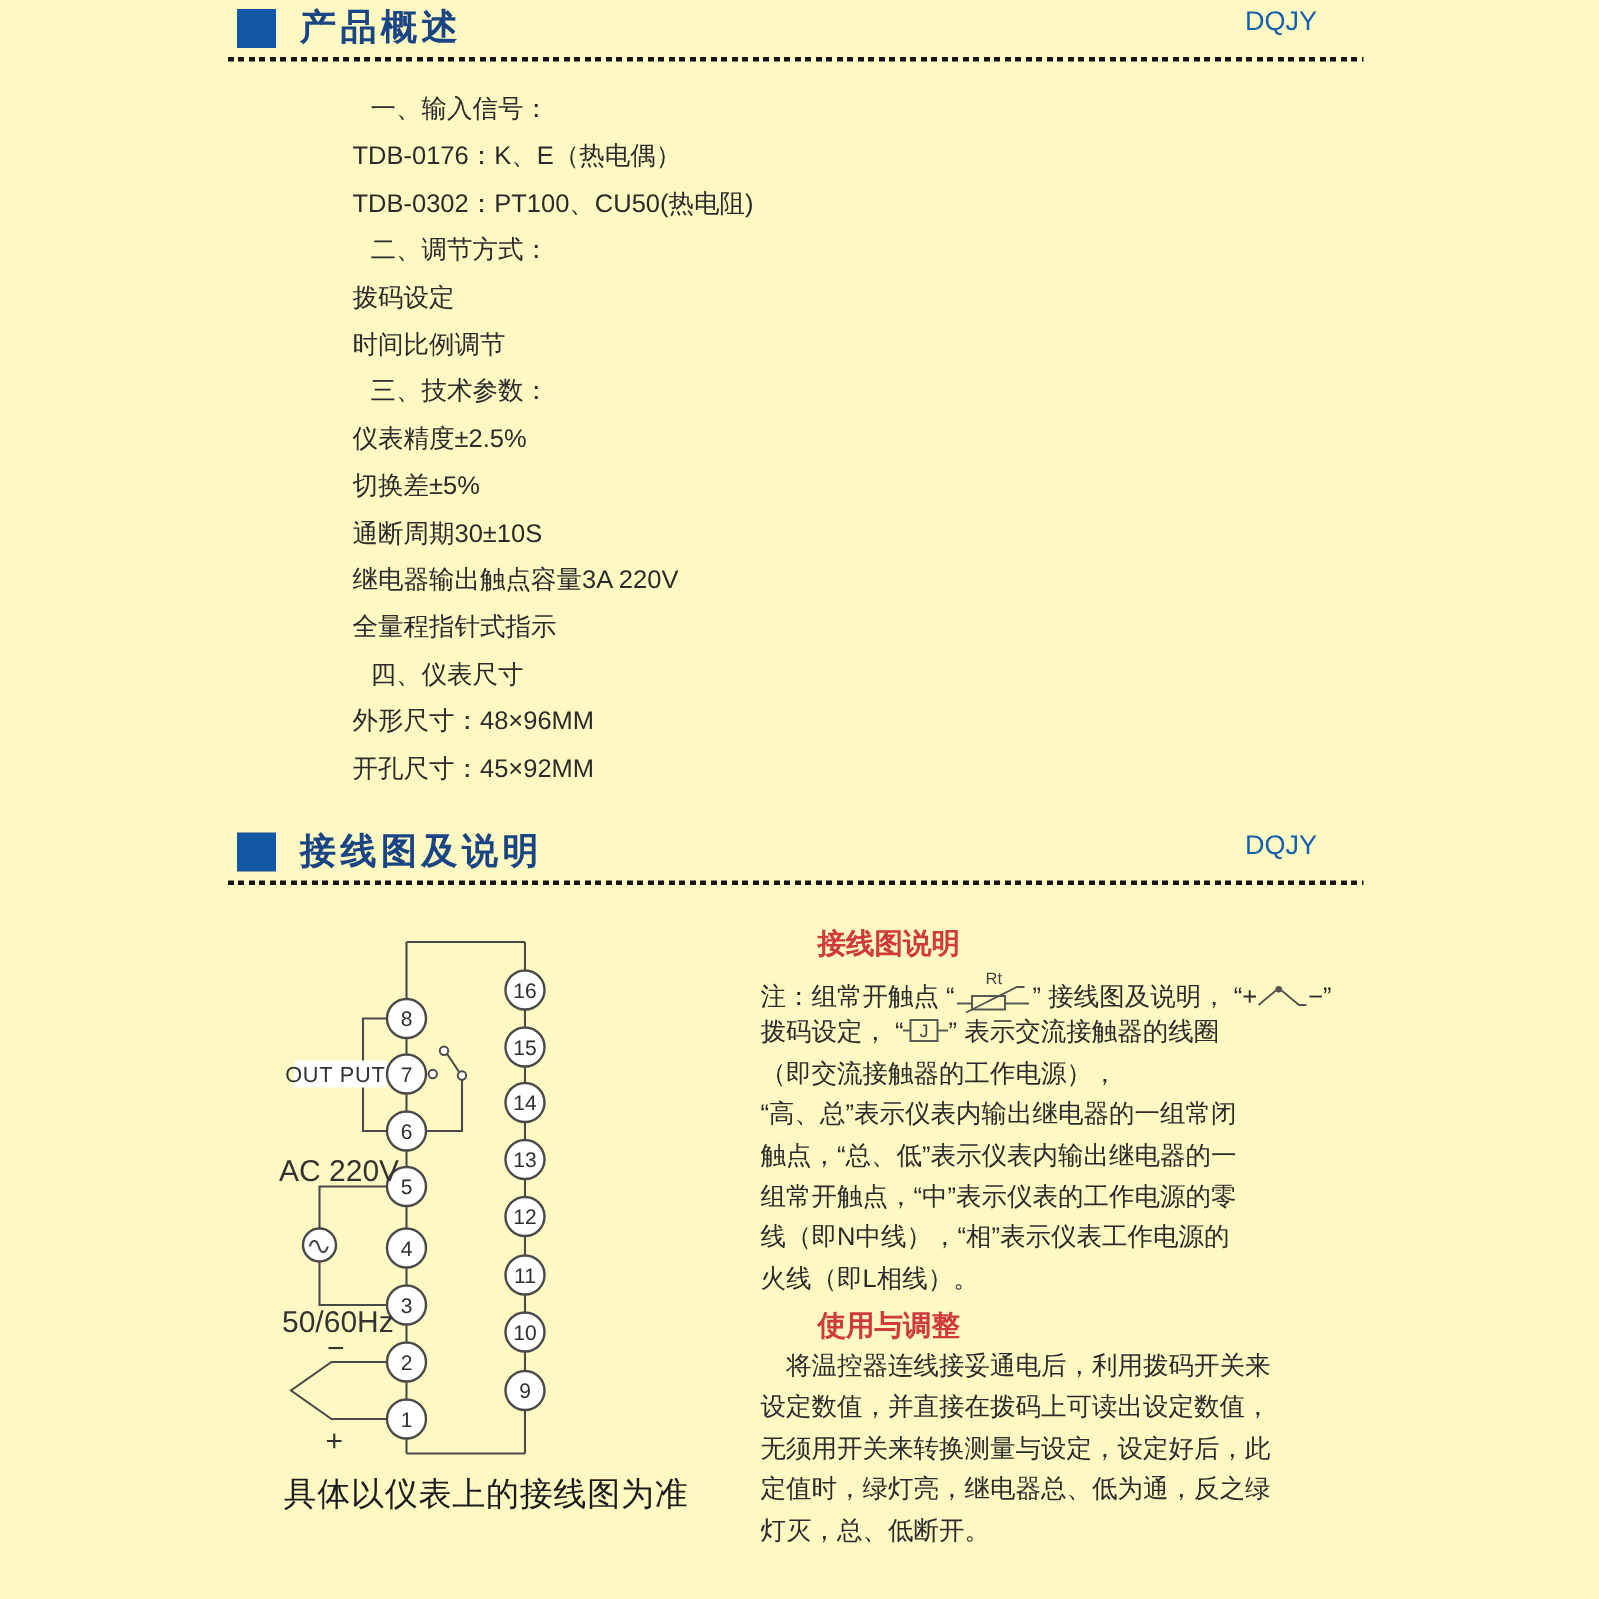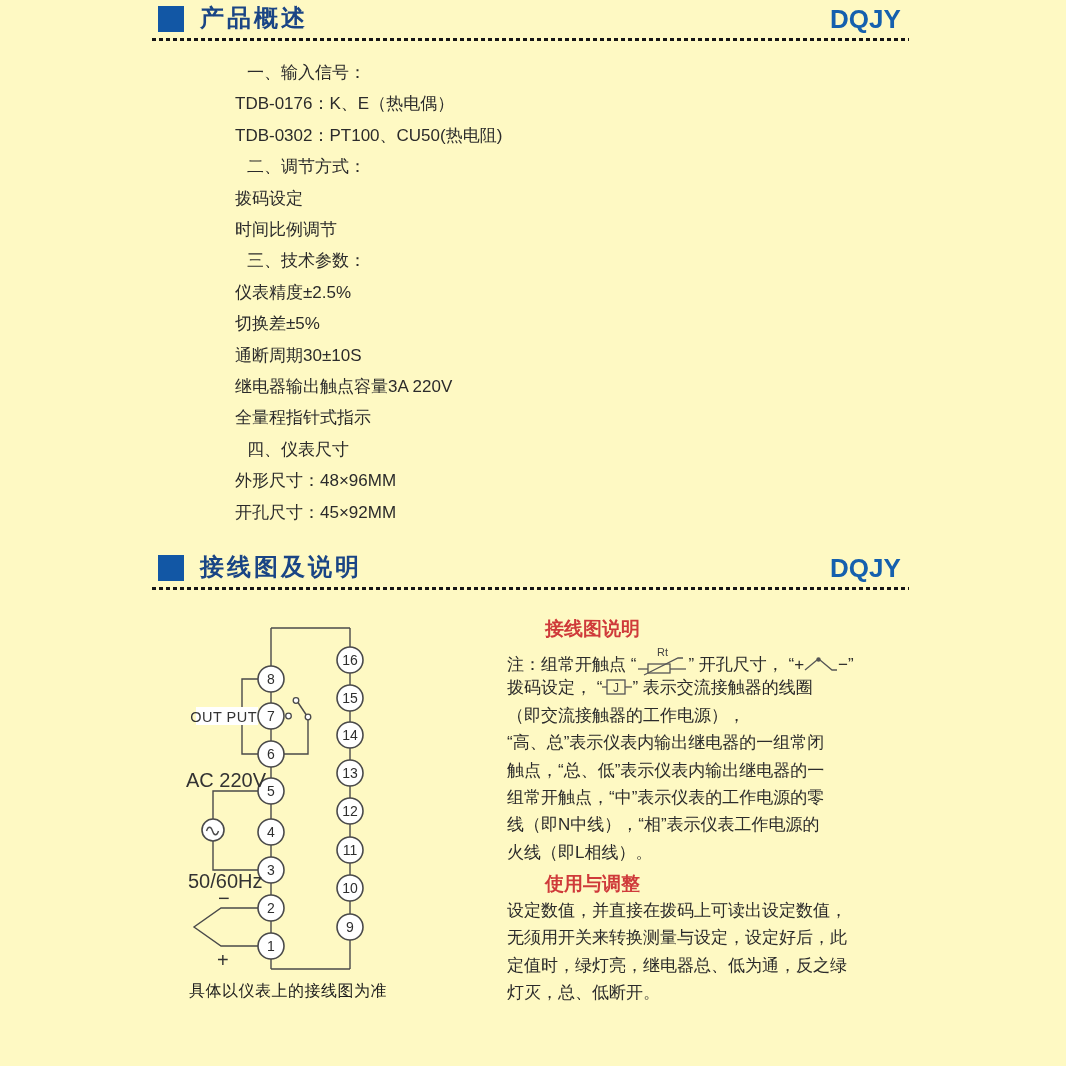--- a/index.html
+++ b/index.html
@@ -8,37 +8,37 @@
     font-family:"Liberation Sans","DejaVu Sans",sans-serif;
     color:#2b2b2b;-webkit-font-smoothing:antialiased;
   }
   .page{position:relative;width:1066px;height:1066px;overflow:hidden;background:#fef9c3;}
 
   
   .sec-head{position:absolute;left:0;width:1066px;height:62px;}
   .sq{position:absolute;left:158px;top:6px;width:26px;height:26px;background:#1257a5;}
   .sec-title{position:absolute;left:200px;top:2px;font-size:24px;font-weight:bold;
              color:#1a4585;letter-spacing:3px;}
-  .brand{position:absolute;left:830px;top:4px;font-size:26px;font-weight:bold;color:#1560ae;}
+  .brand{position:absolute;left:830px;top:4px;font-size:18px;font-weight:normal;color:#1560ae;}
   .dots{position:absolute;left:152px;top:38px;width:757px;height:3px;
         background:repeating-linear-gradient(90deg,#161616 0 4px,transparent 4px 7px);}
 
   
   .spec{position:absolute;left:200px;top:57px;font-size:17px;line-height:31.4px;color:#2b2b2b;}
   .spec-row{white-space:pre;margin-left:47px;}
   .spec-row.indent{margin-left:35px;}
 
   
   svg.diagram{position:absolute;left:150px;top:614px;}
   .wire{fill:none;stroke:#4a4a4a;stroke-width:1.4px;}
   .term{fill:#ffffff;stroke:#4a4a4a;stroke-width:1.6px;}
   .tlabel{font-size:14px;fill:#2e2e2e;text-anchor:middle;font-family:"Liberation Sans","DejaVu Sans",sans-serif;}
   .dtext{fill:#333;font-size:20px;font-family:"Liberation Sans","DejaVu Sans",sans-serif;}
   .contact{fill:#fff;stroke:#4a4a4a;stroke-width:1.3px;}
-  .dcap{position:absolute;left:189px;top:981px;font-size:16px;color:#1c1c1c;letter-spacing:0.5px;}
+  .dcap{position:absolute;left:189px;top:981px;font-size:22px;color:#1c1c1c;letter-spacing:0.5px;}
 
   
   .rightcol{position:absolute;left:507px;top:614px;width:440px;height:452px;}
   .red-title{position:absolute;left:11px;font-size:19px;color:#cf3a3a;font-weight:600;margin-left:27px;}
   #notes-title{top:2px;}
   #usage-title{top:257px;}
   .nbody{position:absolute;left:0;font-size:17px;line-height:27.4px;color:#2b2b2b;}
   #notes-body{top:33px;}
   #usage-body{top:283px;}
   .nline{white-space:pre;height:27.4px;}
@@ -156,21 +156,21 @@
   <div class="rightcol">
     <div class="red-title" id="notes-title">接线图说明</div>
 
     <div class="nbody" id="notes-body">
       <div class="nline"><span>注：组常开触点 “</span><svg class="isym" width="52" height="30" viewBox="0 0 52 30" style="vertical-align:-7px">
             <text x="21" y="9" font-size="11">Rt</text>
             <path class="s" d="M2,22 H12"></path>
             <rect class="s" x="12" y="17" width="22" height="9"></rect>
             <path class="s" d="M34,22 H50"></path>
             <path class="s" d="M8,28 L42,11 L47,11"></path>
-          </svg><span>” 开孔尺寸， “+</span><svg class="isym" width="34" height="18" viewBox="0 0 34 18" style="vertical-align:-3px">
+          </svg><span>” 接线图及说明， “+</span><svg class="isym" width="34" height="18" viewBox="0 0 34 18" style="vertical-align:-3px">
             <path class="s" d="M1,15 L13,5"></path>
             <circle cx="14.5" cy="4.5" r="2.2" fill="#555"></circle>
             <path class="s" d="M16,5 L28,15 H33"></path>
           </svg><span>−”</span></div>
       <div class="nline"><span>拨码设定， “</span><svg class="isym" width="30" height="20" viewBox="0 0 30 20" style="vertical-align:-4px">
             <path class="s" d="M0,10 H5"></path>
             <rect class="s" x="5" y="3" width="18" height="14"></rect>
             <path class="s" d="M23,10 H30"></path>
             <text x="14" y="14.5" font-size="12" text-anchor="middle">J</text>
           </svg><span>” 表示交流接触器的线圈</span></div>
@@ -179,20 +179,21 @@
           <div class="nline">“高、总”表示仪表内输出继电器的一组常闭</div>
           <div class="nline">触点，“总、低”表示仪表内输出继电器的一</div>
           <div class="nline">组常开触点，“中”表示仪表的工作电源的零</div>
           <div class="nline">线（即N中线），“相”表示仪表工作电源的</div>
           <div class="nline">火线（即L相线）。</div>
         </div>
     </div>
 
     <div class="red-title" id="usage-title">使用与调整</div>
     <div class="nbody" id="usage-body">
+        <div class="nline">　将温控器连线接妥通电后，利用拨码开关来</div>
         <div class="nline">设定数值，并直接在拨码上可读出设定数值，</div>
         <div class="nline">无须用开关来转换测量与设定，设定好后，此</div>
         <div class="nline">定值时，绿灯亮，继电器总、低为通，反之绿</div>
         <div class="nline">灯灭，总、低断开。</div>
       </div>
   </div>
 
 </div>
 
 </body></html>

